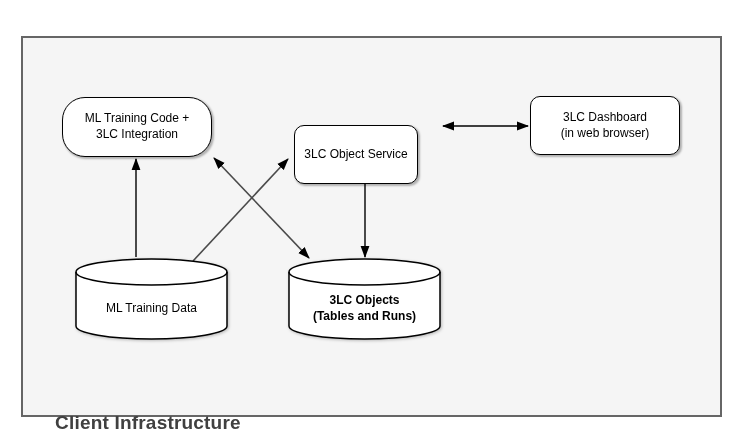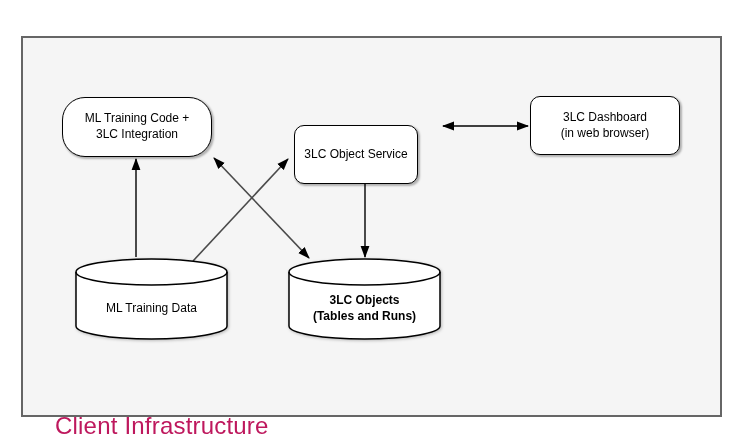--- a/index.html
+++ b/index.html
@@ -22,23 +22,23 @@
     width: 701px;
     height: 381px;
     box-sizing: border-box;
     border: 2px solid #666666;
     background: #f5f5f5;
   }
   .container-title {
     position: absolute;
     left: 32px;
     top: 374px;
-    font-size: 24px;
-    font-weight: normal;
-    color: #be185d;
+    font-size: 19px;
+    font-weight: bold;
+    color: #404040;
     letter-spacing: 0.2px;
     white-space: nowrap;
   }
   .node-box {
     position: absolute;
     box-sizing: border-box;
     background: #ffffff;
     border: 1.5px solid #000000;
     border-radius: 10px;
     box-shadow: 1.5px 1.5px 2px rgba(0,0,0,0.28);

